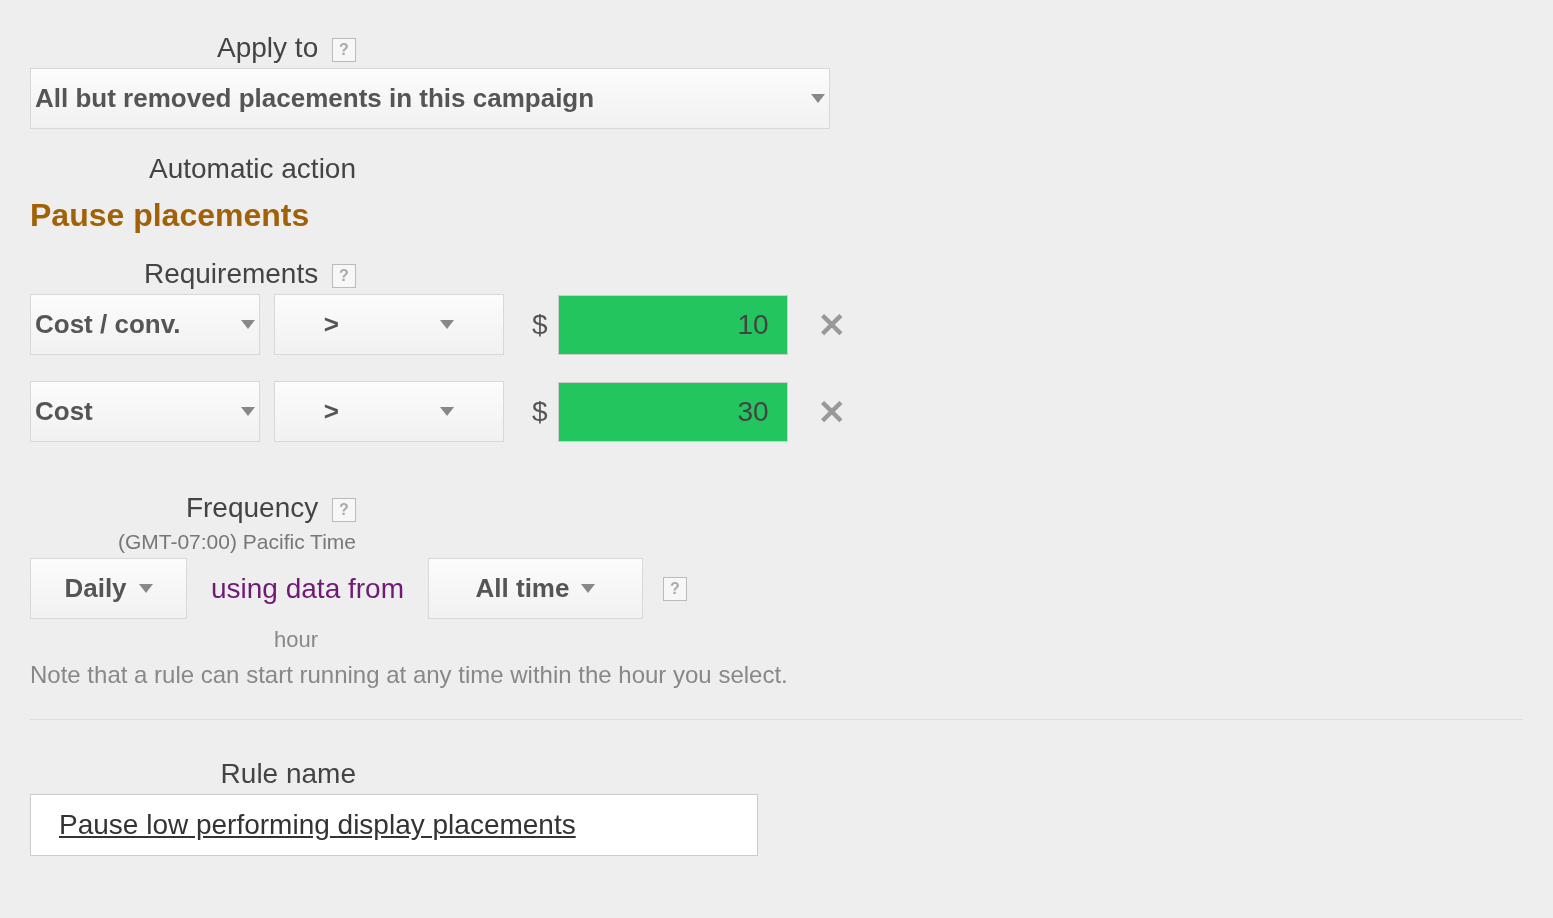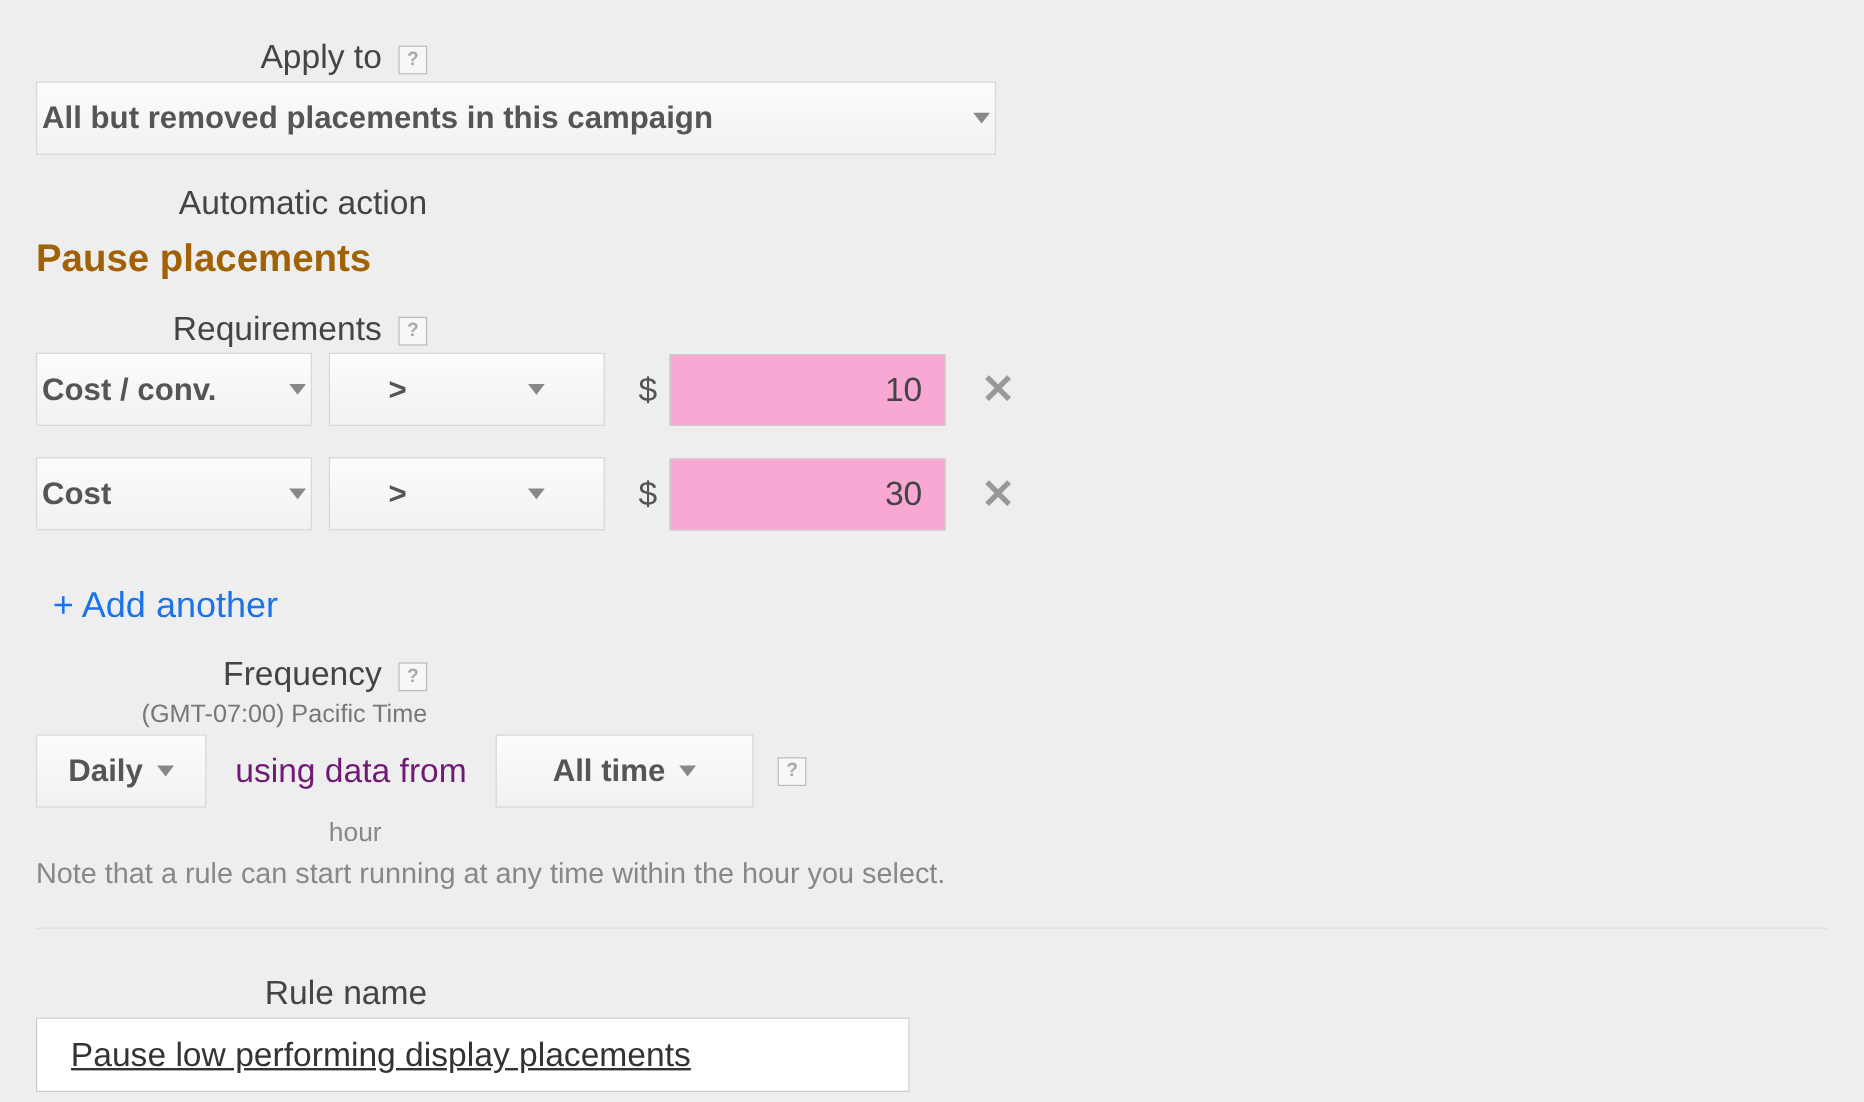--- a/index.html
+++ b/index.html
@@ -57,21 +57,21 @@
       padding: 14px 4px;
       font-size: 26px;
       font-weight: bold;
       color: #555;
       cursor: pointer;
       min-height: 60px;
     }
     .dropdown.wide { width: 800px; }
     .dropdown.metric { width: 230px; margin-right: 14px; }
     .dropdown.oper { width: 230px; margin-right: 14px; justify-content: space-around; }
-    .dropdown.freq { width: 142px; margin-right: 14px; justify-content: center; }
+    .dropdown.freq { width: 157px; margin-right: 14px; justify-content: center; }
     .dropdown.hour2 { width: 180px; margin-right: 14px; justify-content: center; }
     .dropdown.range { width: 215px; justify-content: center; margin-left: 14px; }
     .caret {
       display: inline-block;
       width: 0; height: 0;
       border-left: 7px solid transparent;
       border-right: 7px solid transparent;
       border-top: 9px solid #888;
       margin-left: 12px;
     }
@@ -88,21 +88,21 @@
     }
     .currency {
       font-size: 28px;
       color: #555;
       margin: 0 10px 0 14px;
     }
     .value-input {
       width: 230px;
       height: 60px;
       border: 1px solid #ccc;
-      background: #f9a8d4;
+      background: #22c55e;
       font-size: 28px;
       text-align: right;
       padding: 0 18px;
       color: #444;
     }
     .remove-x {
       font-size: 34px;
       color: #999;
       margin-left: 30px;
       cursor: pointer;
@@ -219,21 +219,20 @@
         <span class="caret"></span>
       </div>
       <div class="dropdown oper">
         <span>&gt;</span>
         <span class="caret"></span>
       </div>
       <span class="currency">$</span>
       <input class="value-input" type="text" value="30" style="">
       <span class="remove-x">✕</span>
     </div>
-    <div class="add-link">+ Add another</div>
   </div>
 </div>
 
 <div class="form-row">
   <div class="label-col tight">
     <span>Frequency</span>
     <span class="help-icon">?</span>
     <div class="label-sub">(GMT-07:00) Pacific Time</div>
   </div>
   <div class="content-col">

